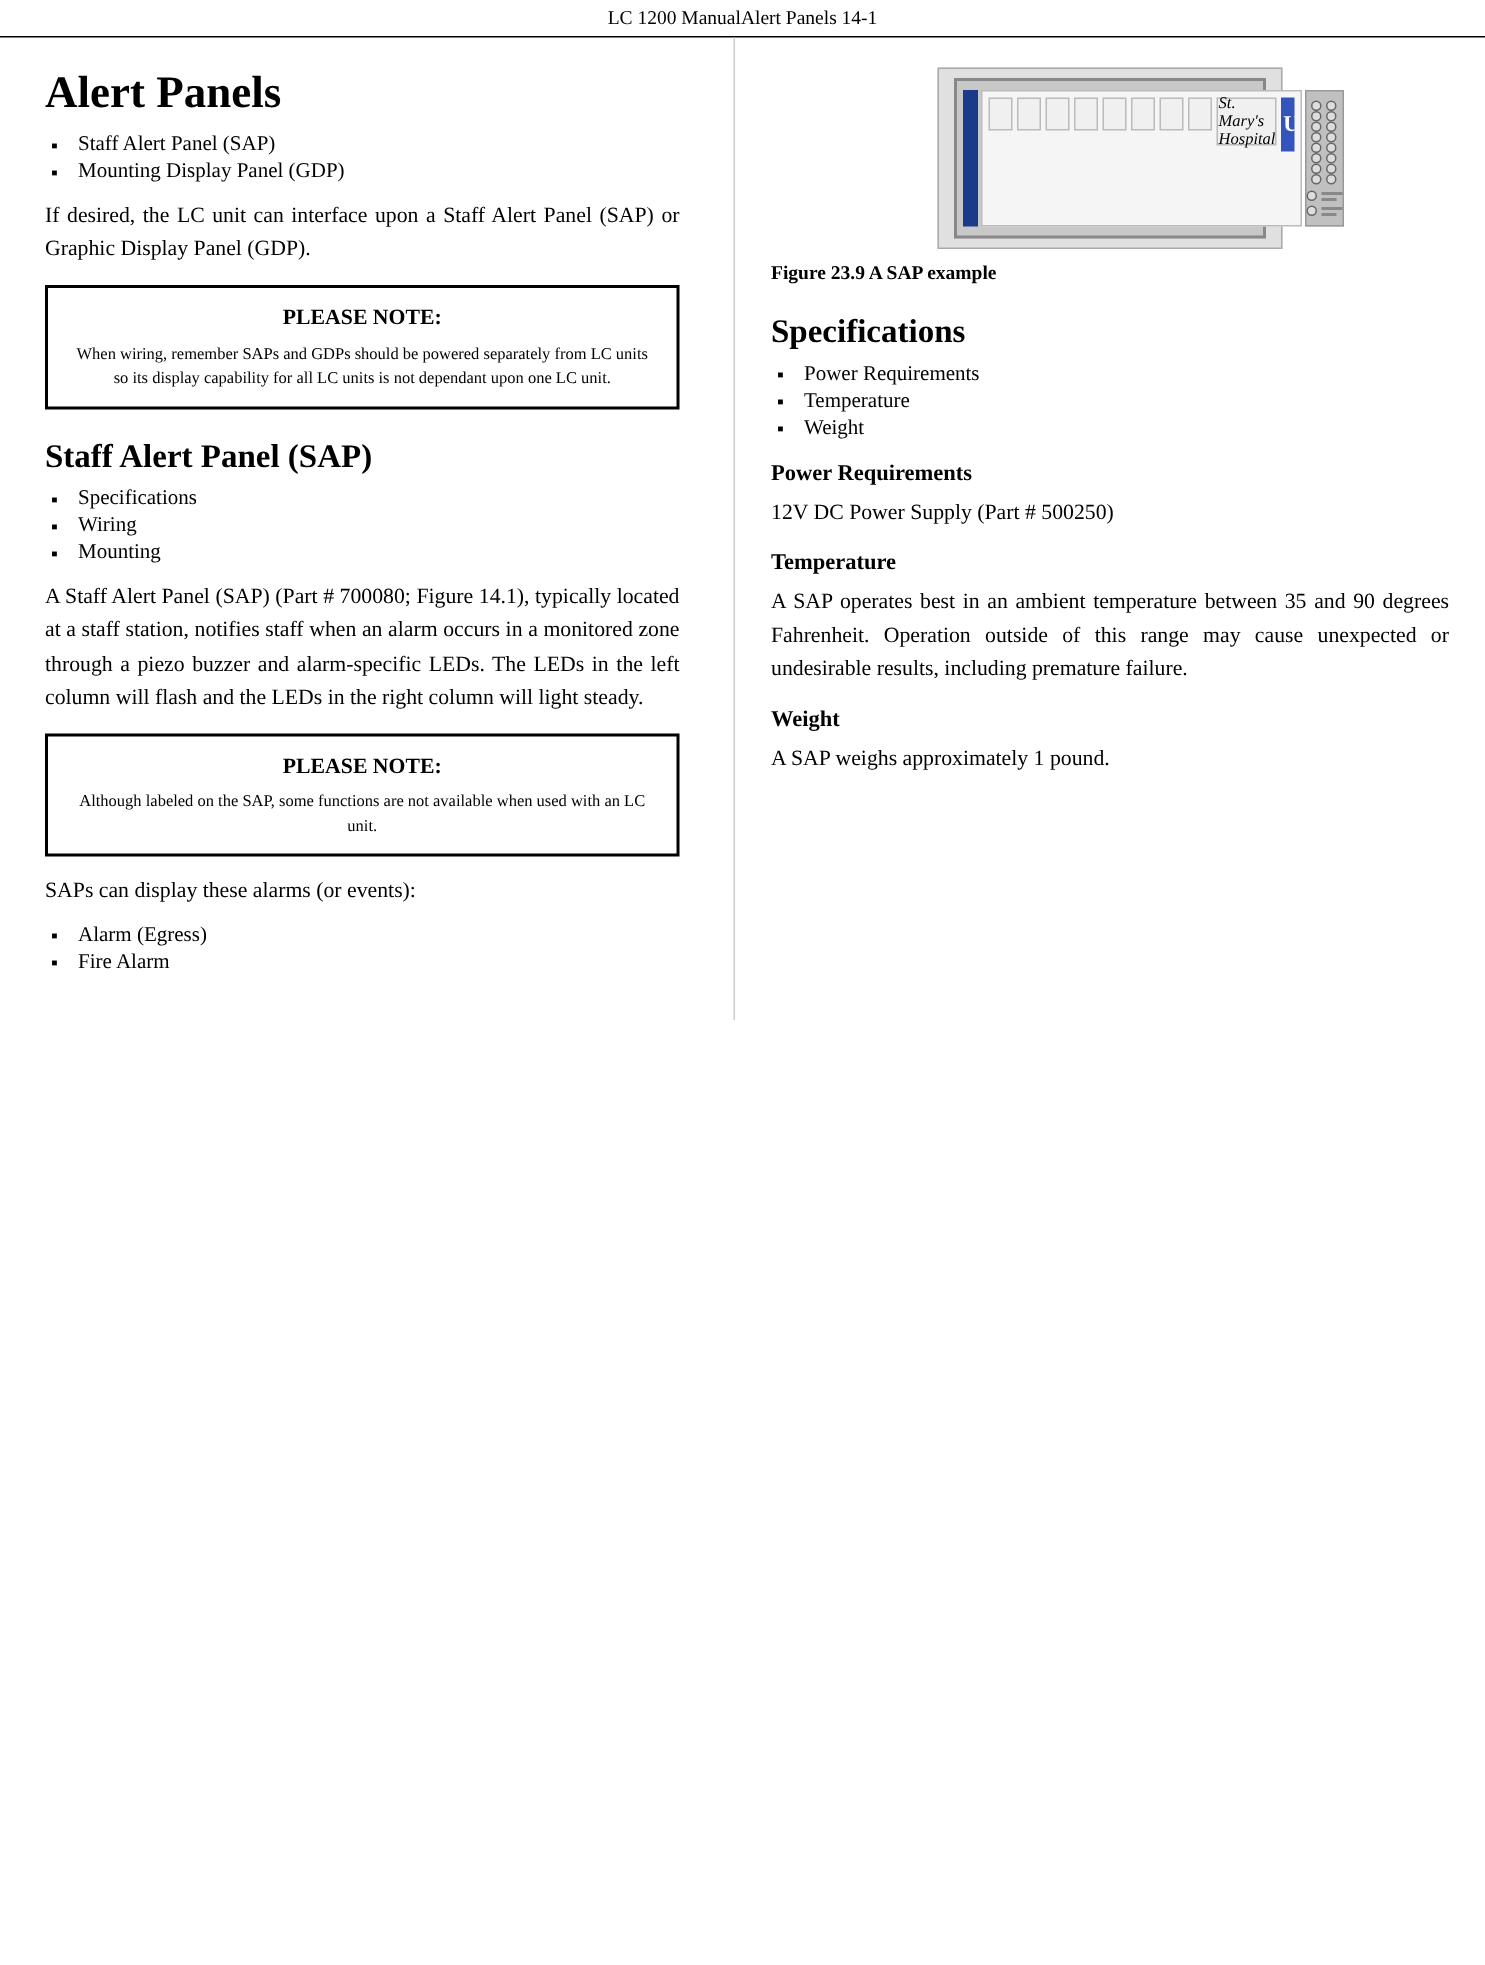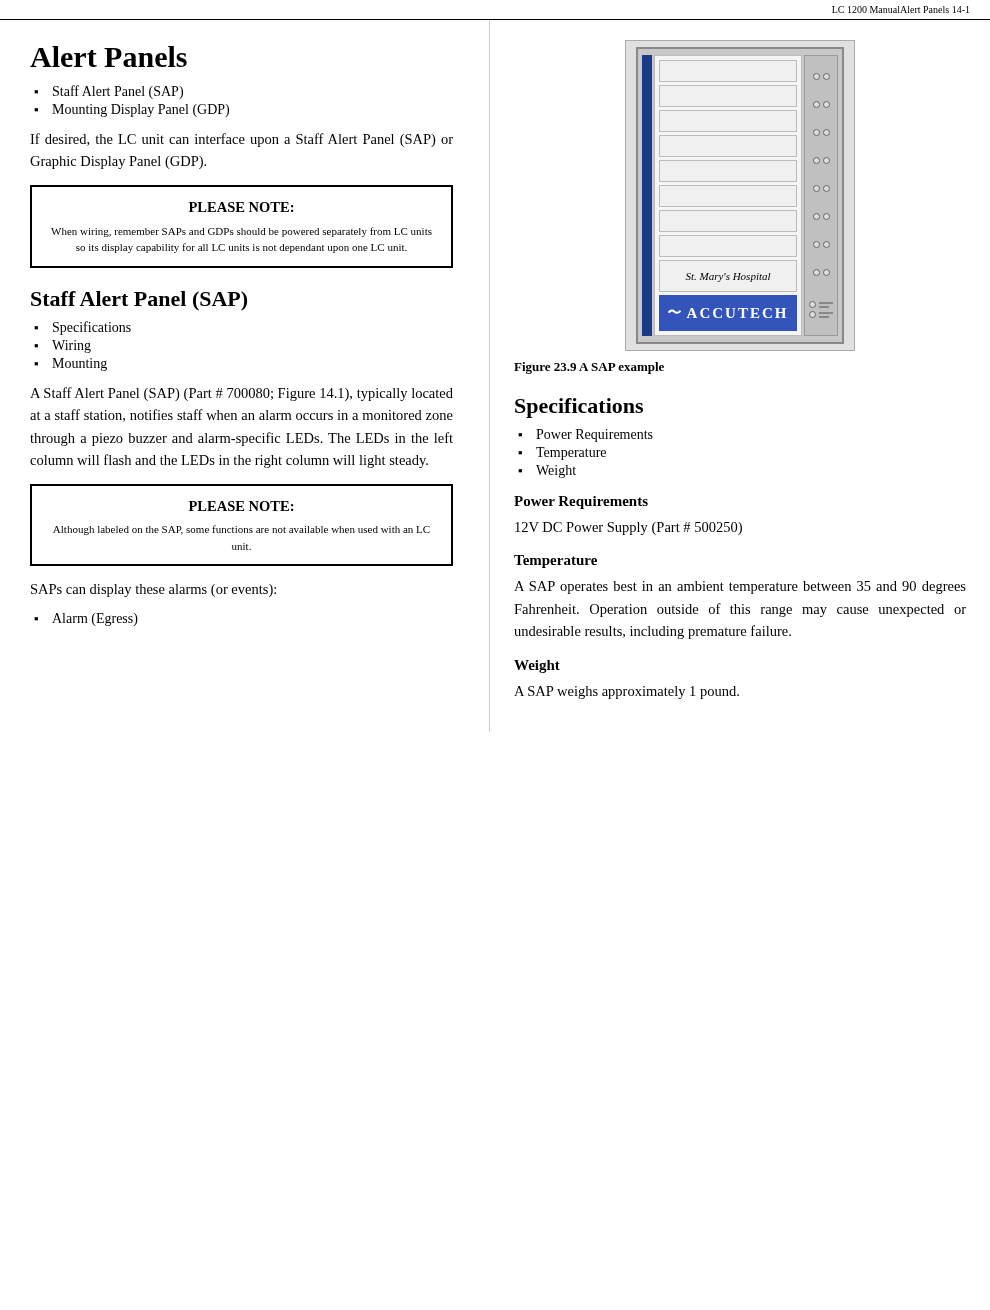--- a/index.html
+++ b/index.html
@@ -8,25 +8,25 @@
       font-size: 15px;
       background: #fff;
       color: #000;
       width: 990px;
       min-height: 1310px;
     }
 
     
     .page-header {
       display: flex;
-      justify-content: flex-end;
+      justify-content: center;
       align-items: center;
       border-bottom: 1px solid #000;
-      padding: 4px 20px;
-      font-size: 10px;
+      padding: 4px 8px;
+      font-size: 13px;
     }
     .page-header .left { font-weight: normal; }
     .page-header .right { font-weight: normal; }
 
     
     .page-body {
       display: flex;
       padding: 0;
     }
 
@@ -224,32 +224,33 @@
 
     <div class="note-box">
       <span class="note-title">PLEASE NOTE:</span>
       <p>Although labeled on the SAP, some functions are not available when used with an LC unit.</p>
     </div>
 
     <p class="body-text">SAPs can display these alarms (or events):</p>
 
     <ul class="bullet-list">
       <li>Alarm (Egress)</li>
+      <li>Fire Alarm</li>
     </ul>
   </div>
 
   <div class="col-right">
 
     <div class="sap-image-container">
 
       <div style="display:flex; background:#c8c8c8; border:2px solid #888; padding:6px 4px; gap:0; width:208px; margin:0 auto;">
 
         <div class="blue-stripe"></div>
 
-        <div style="flex:1; background:#f5f5f5; border:1px solid #bbb; display:flex; flex-direction:column; padding:4px; gap:3px; margin:0 2px;">
+        <div style="flex:1; background:#f5f5f5; border:1px solid #bbb; display:flex; padding:4px; gap:3px; margin:0 2px;">
 
           <div class="sap-slot"></div>
           <div class="sap-slot"></div>
           <div class="sap-slot"></div>
           <div class="sap-slot"></div>
           <div class="sap-slot"></div>
           <div class="sap-slot"></div>
           <div class="sap-slot"></div>
           <div class="sap-slot"></div>
 

